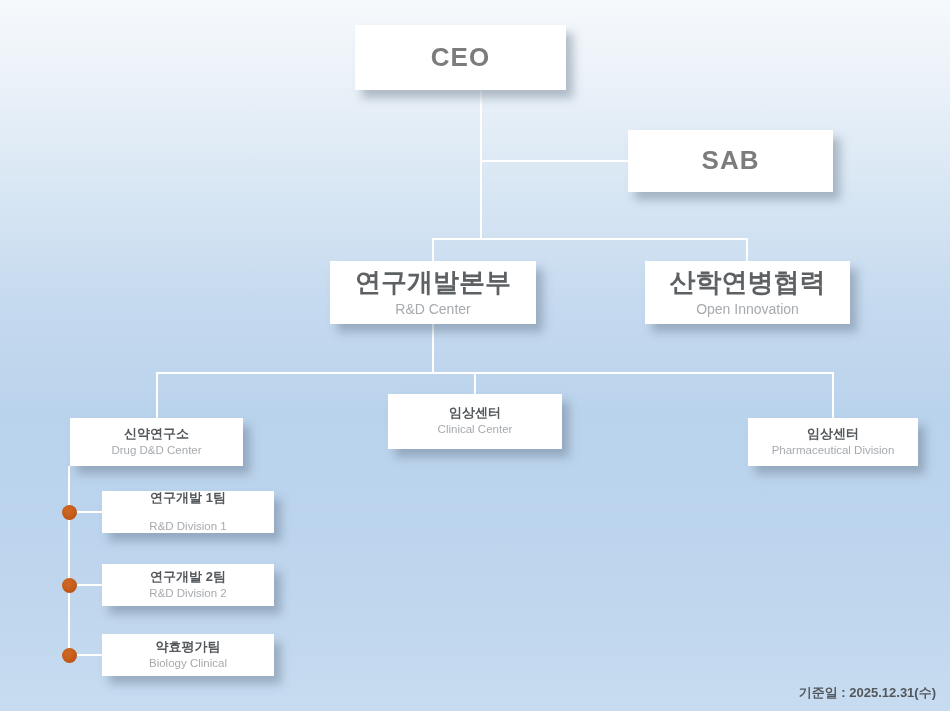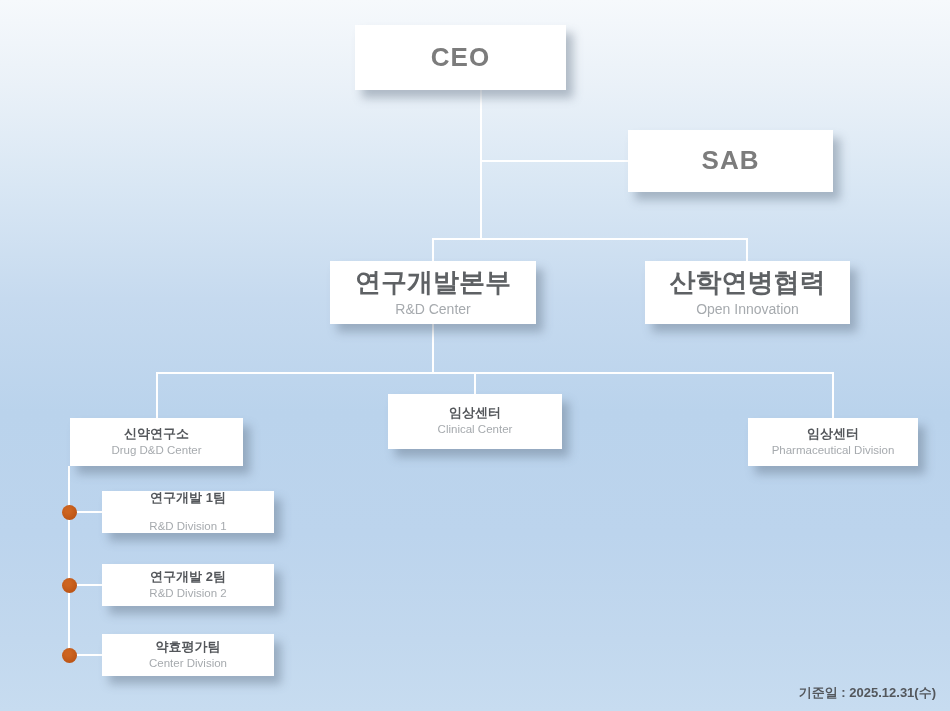--- a/index.html
+++ b/index.html
@@ -117,18 +117,18 @@
     <div class="sub-md">R&amp;D Division 1</div>
   </div>
 
   <div class="node" style="left:102px;top:564px;width:172px;height:42px;">
     <div class="t-md">연구개발 2팀</div>
     <div class="sub-md">R&amp;D Division 2</div>
   </div>
 
   <div class="node" style="left:102px;top:634px;width:172px;height:42px;">
     <div class="t-md">약효평가팀</div>
-    <div class="sub-md">Center Division</div>
+    <div class="sub-md">Biology Clinical</div>
   </div>
 
   <div class="date-label">기준일 : 2025.12.31(수)</div>
 
 </div>
 
 </body></html>

